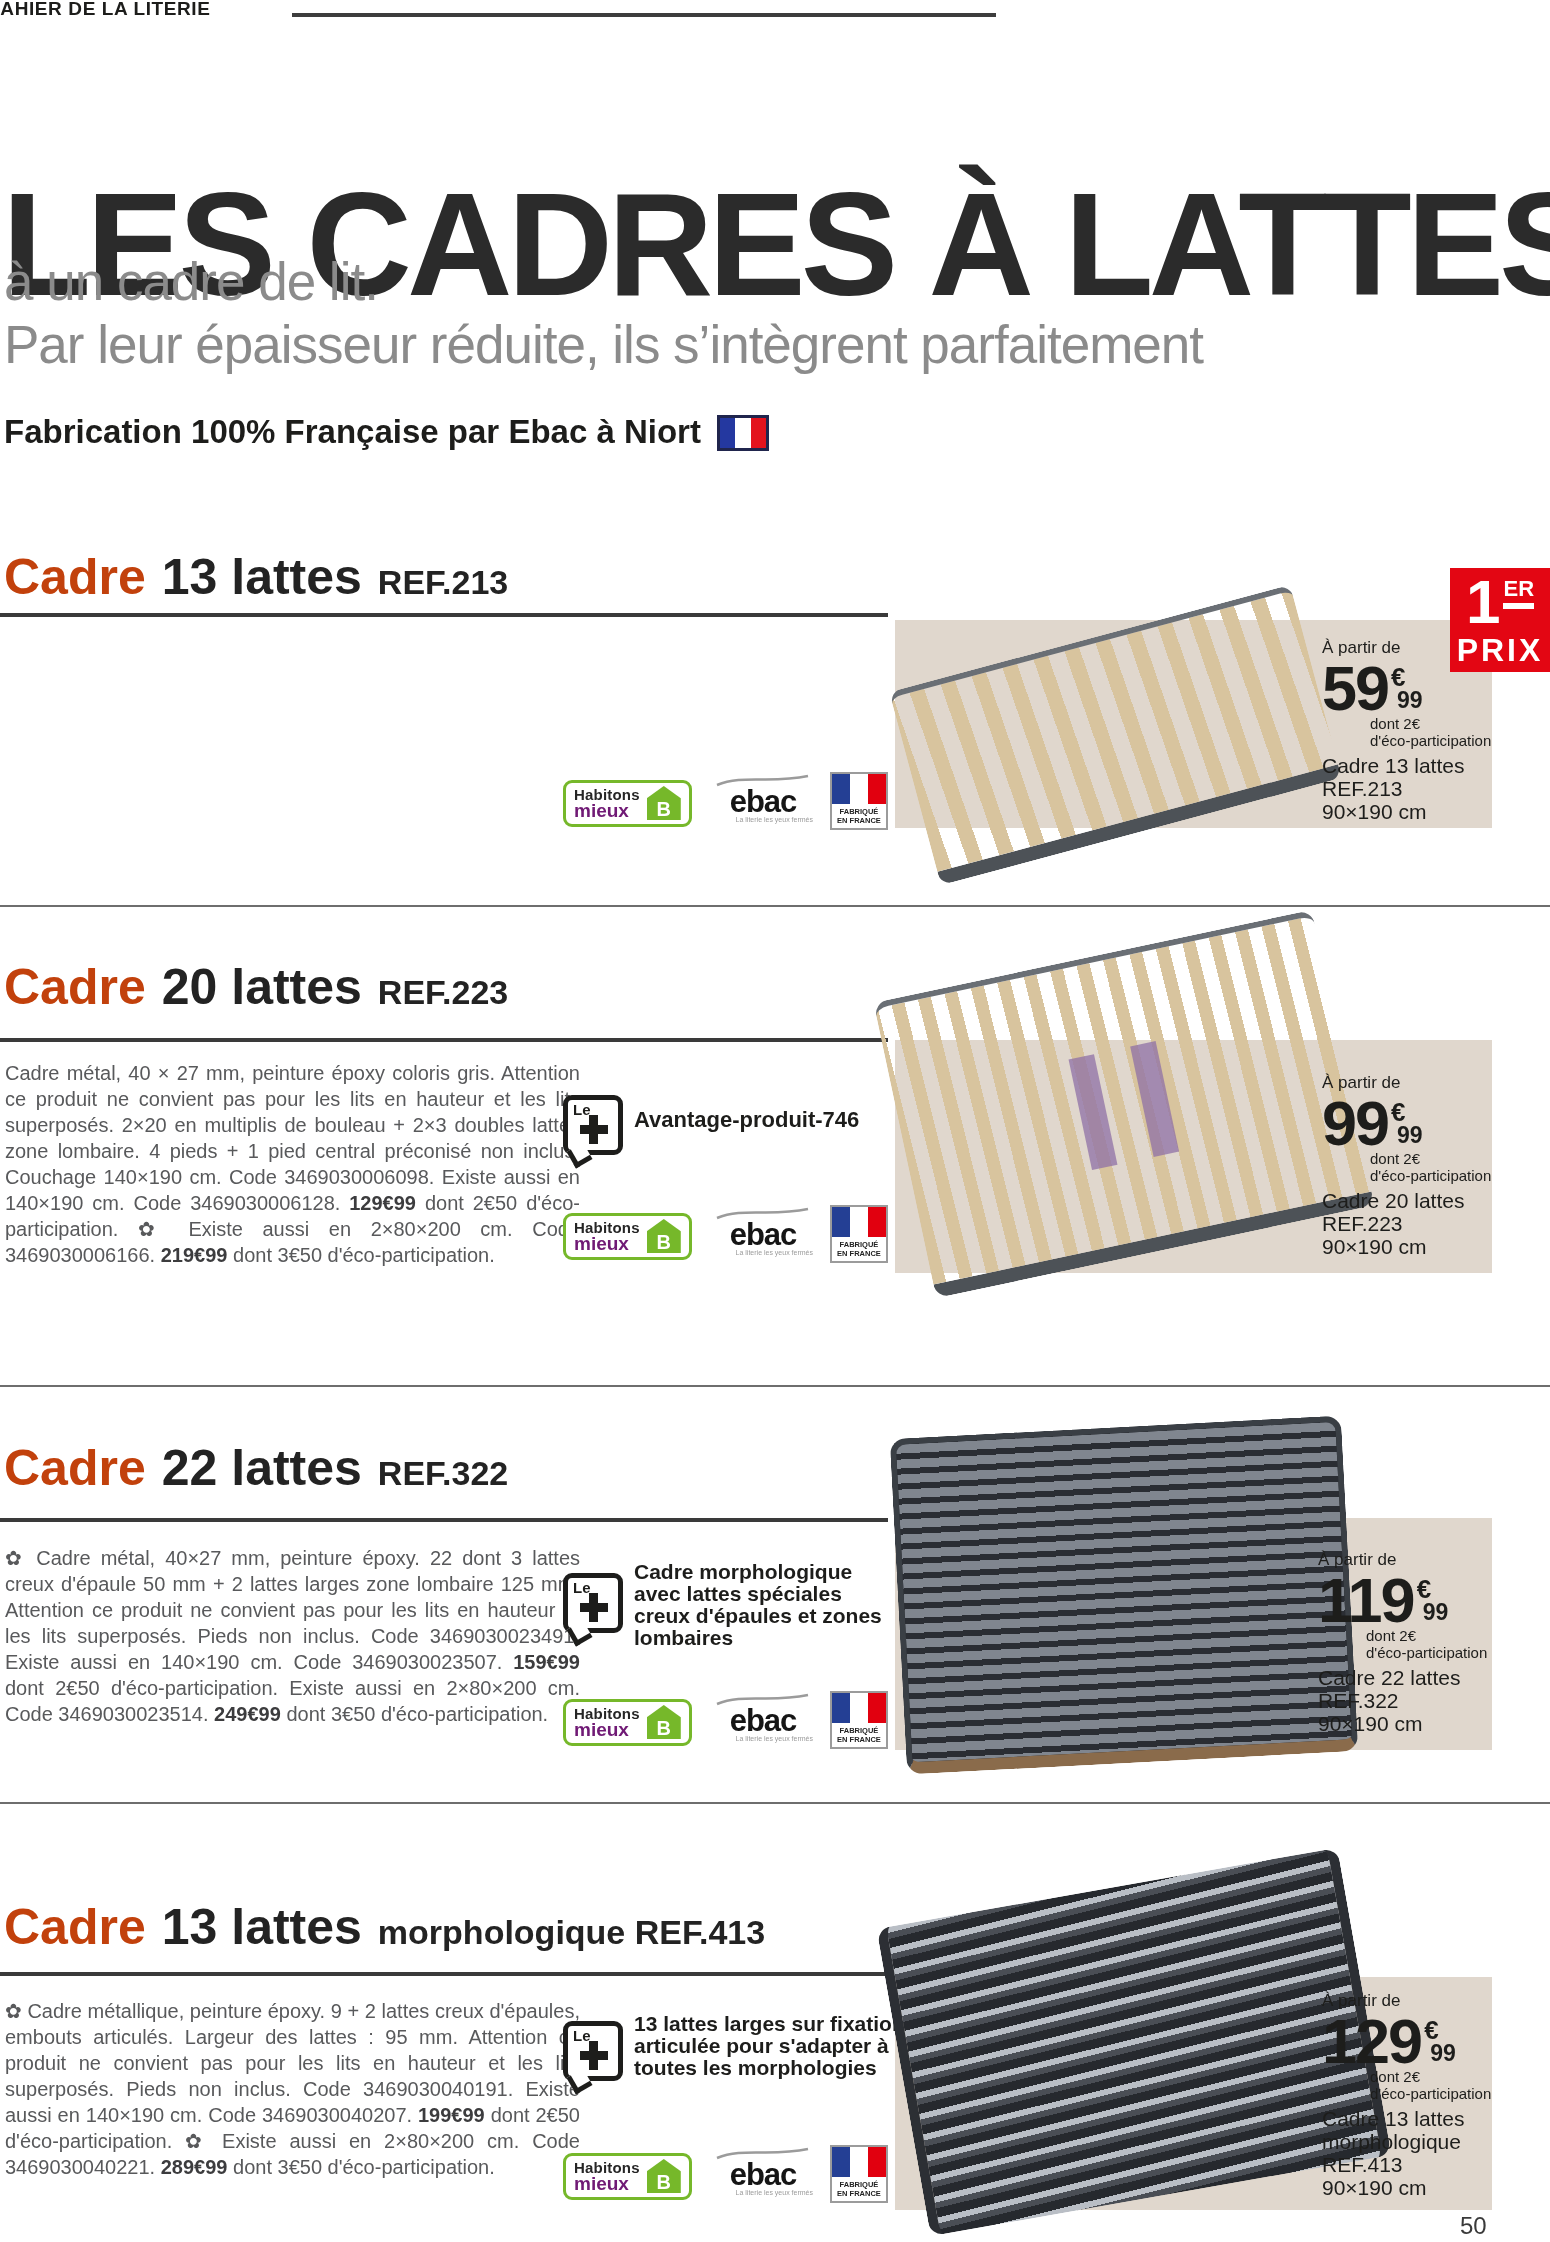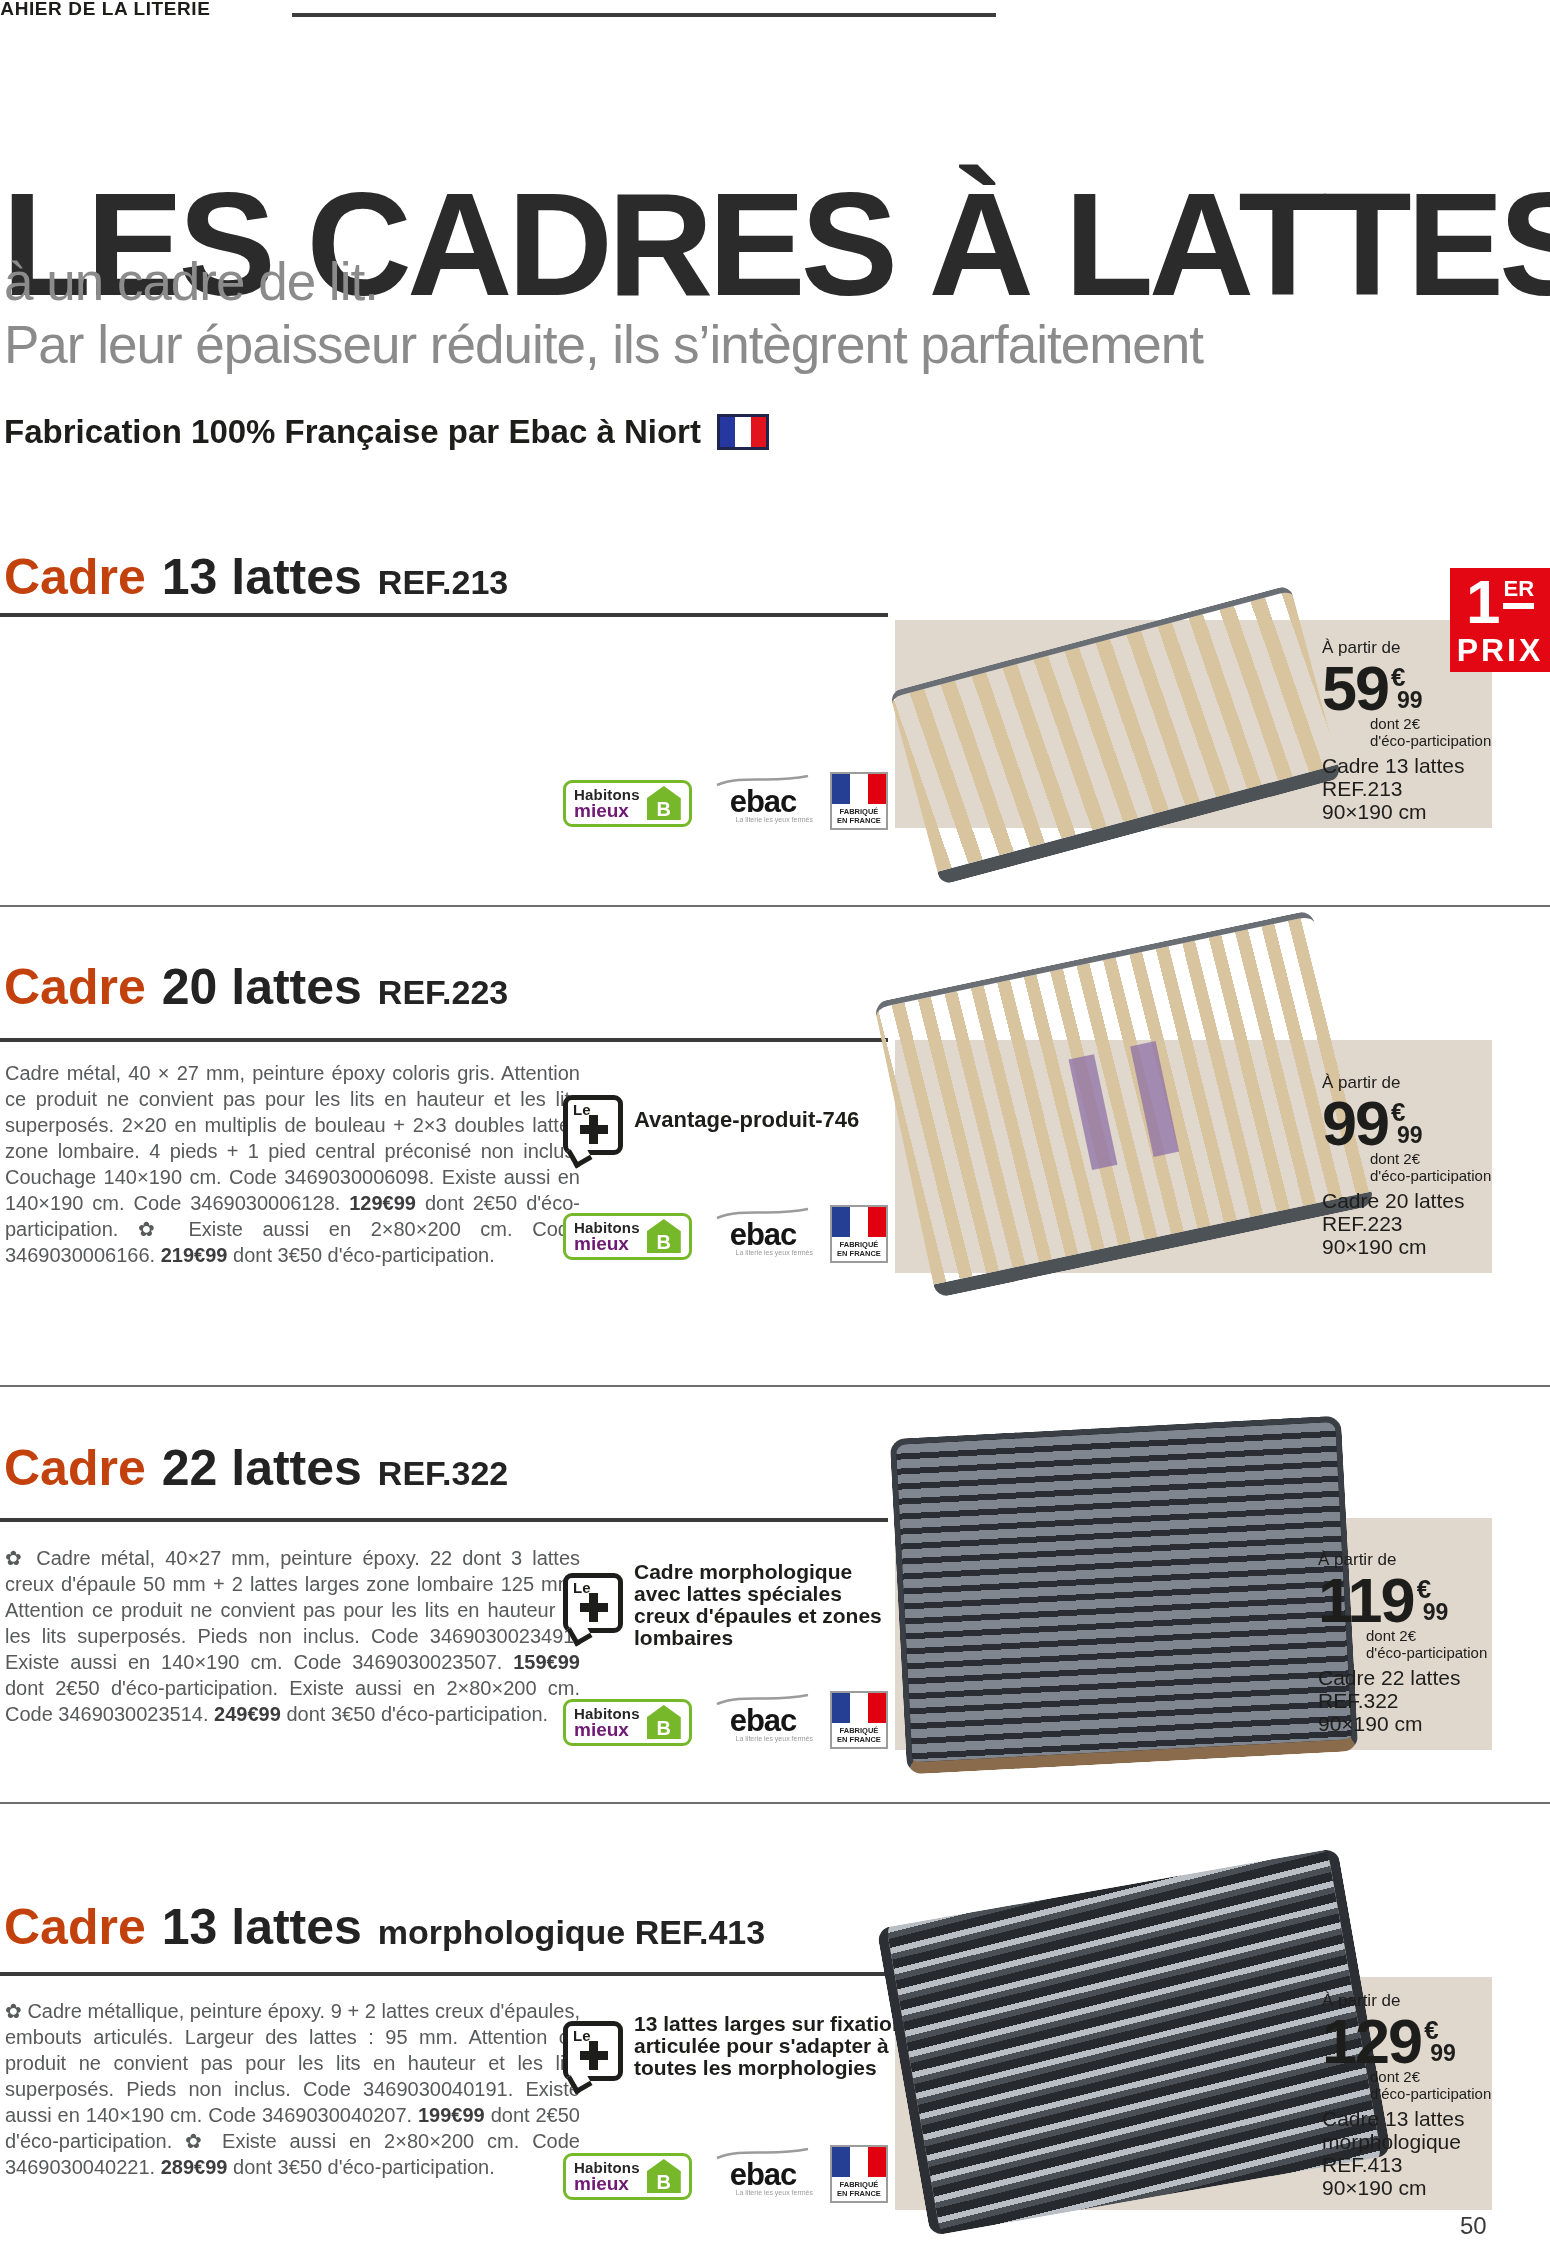--- a/index.html
+++ b/index.html
@@ -7,21 +7,21 @@
         font-family:"Liberation Sans",sans-serif;color:#1d1d1b;}
   
   .cahier{position:absolute;top:-2px;left:-14px;font-size:19px;font-weight:800;
           color:#1d1d1b;letter-spacing:.6px;white-space:nowrap;}
   .hline{position:absolute;top:13px;left:292px;width:704px;height:4px;background:#3d3d3d;}
   
   .title{position:absolute;top:74px;left:2px;width:1548px;font-size:146px;font-weight:800;
          letter-spacing:-5px;line-height:1;color:#2b2b2b;white-space:nowrap;}
   .subtitle{position:absolute;top:250px;left:4px;font-size:53px;line-height:63px;
             color:#8b8b8b;letter-spacing:-1px;font-weight:400;}
-  .fab{position:absolute;top:413px;left:4px;display:flex;align-items:center;gap:16px;
+  .fab{position:absolute;top:413px;left:4px;display:flex;align-items:flex-end;gap:16px;
        font-size:33px;font-weight:700;color:#1d1d1b;}
   .flag{display:inline-flex;width:46px;height:30px;border:3px solid #20254d;}
   .flag span{flex:1;}
   .flag .fb{background:#2438a0}.flag .fw{background:#fff}.flag .fr{background:#e3131d}
   
   .sec{position:absolute;left:0;width:1550px;}
   .sep{position:absolute;left:0;width:1550px;height:2px;background:#6e6e6e;}
   .ptitle{position:absolute;left:4px;margin:0;display:flex;align-items:baseline;gap:16px;
           font-weight:700;white-space:nowrap;}
   .tgray{font-size:50px;color:#c2410c;}

